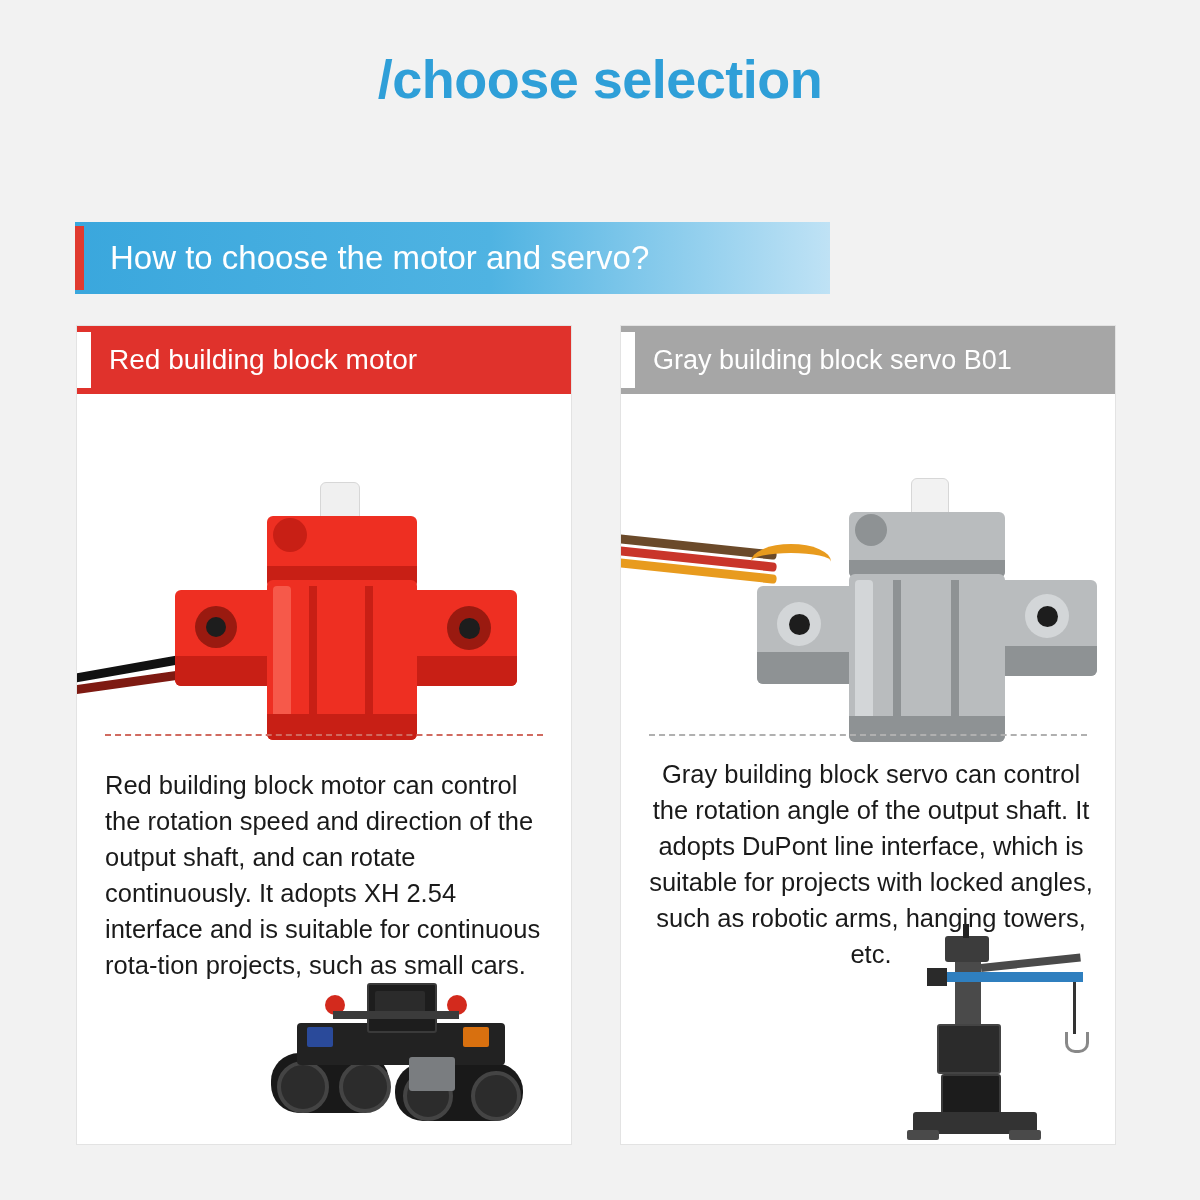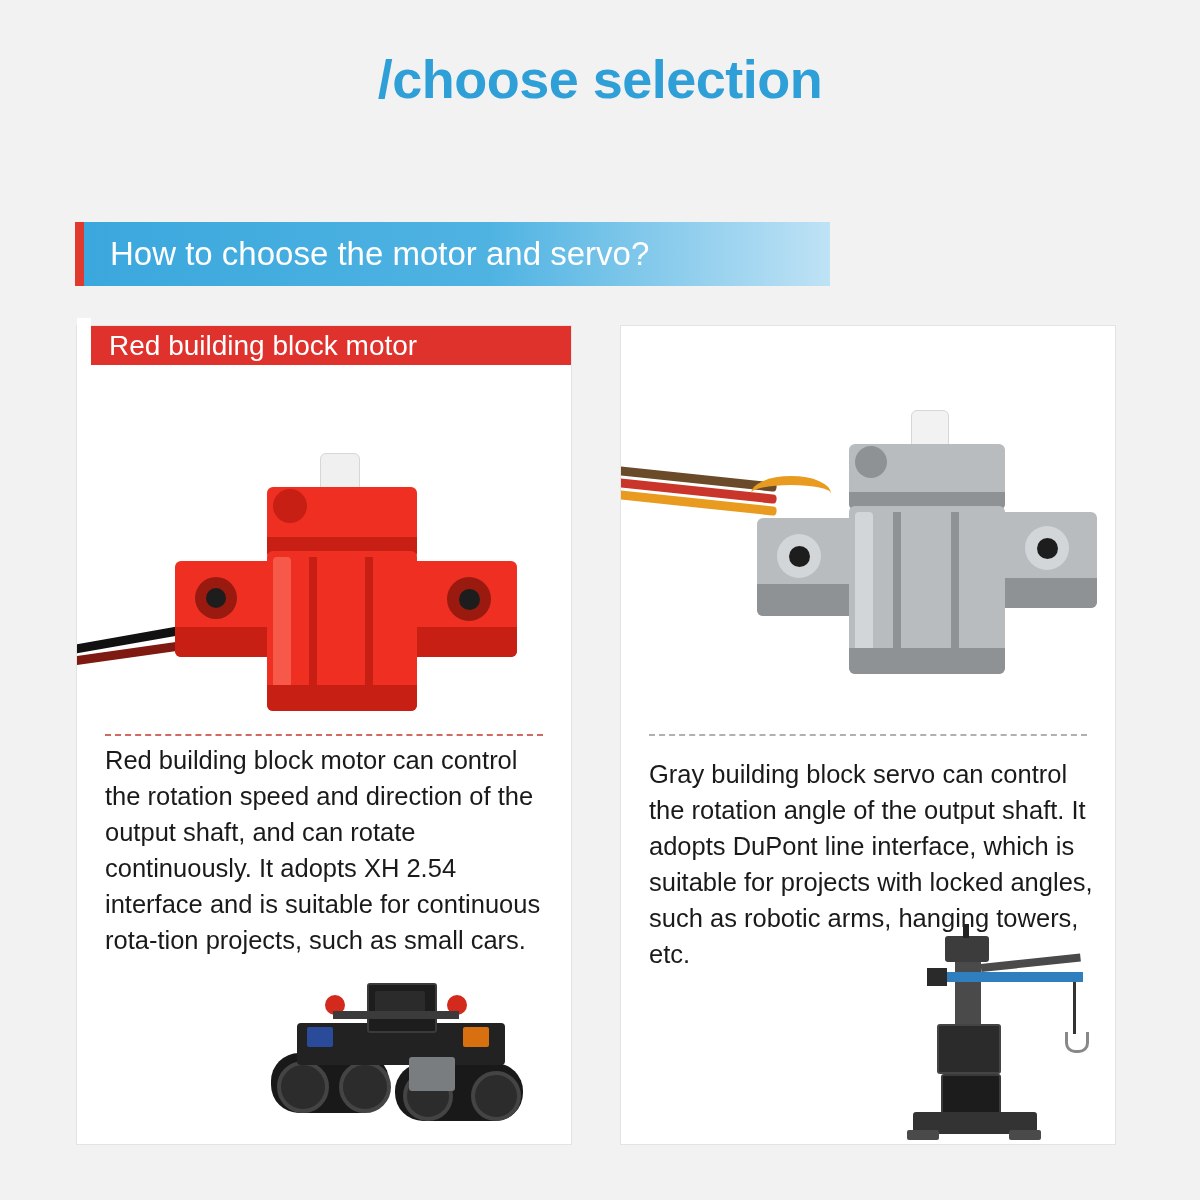--- a/index.html
+++ b/index.html
@@ -20,21 +20,21 @@
     font-weight:bold;
     line-height:74px;
     letter-spacing:-0.5px;
   }
   .title .l1{display:block;}
   .title .l2{display:block;}
 
   
   .subtitle-band{
     position:absolute;left:75px;top:222px;
-    width:755px;height:64px;
+    width:755px;height:72px;
     background:linear-gradient(90deg,#3aa7dd 0%,#4fb3e2 55%,#bfe2f5 100%);
     display:flex;align-items:center;
   }
   .subtitle-band .bar{
     width:9px;height:64px;background:#e03a2f;flex:0 0 auto;
   }
   .subtitle-band .txt{
     color:#ffffff;font-size:33px;margin-left:26px;
     white-space:nowrap;
   }
@@ -43,21 +43,21 @@
   .panel{
     position:absolute;top:325px;width:496px;height:820px;
     background:#ffffff;
     border:1px solid #e3e3e3;
     box-sizing:border-box;
   }
   .panel.left{left:76px;}
   .panel.right{left:620px;}
 
   .panel-head{
-    position:relative;height:39px;display:flex;align-items:center;
+    position:relative;height:68px;display:flex;align-items:center;
   }
   .panel.left .panel-head{background:#e0322c;}
   .panel.right .panel-head{background:#a6a6a6;}
   .panel-head .accent{width:14px;height:56px;background:#ffffff;flex:0 0 auto;}
   .panel-head .htxt{
     color:#ffffff;font-size:28px;margin-left:18px;white-space:nowrap;
   }
   .panel.right .panel-head .htxt{font-size:27px;}
 
   
@@ -145,21 +145,21 @@
         <div class="red dk abs" style="left:232px;top:192px;width:8px;height:150px;"></div>
         <div class="red dk abs" style="left:288px;top:192px;width:8px;height:150px;"></div>
         <div class="red dk abs" style="left:190px;top:320px;width:150px;height:26px;border-radius:0 0 6px 6px;"></div>
 
         <div class="red dk abs circle" style="left:196px;top:124px;width:34px;height:34px;border-radius:50%;"></div>
       </div>
     </div>
 
     <div class="dash" style="top:408px;"></div>
 
-    <div class="body-txt" style="top:416px;">Red building block motor can control the rotation speed and direction of the output shaft, and can rotate continuously. It adopts XH 2.54 interface and is suitable for continuous rota-tion projects, such as small cars.</div>
+    <div class="body-txt" style="top:441px;">Red building block motor can control the rotation speed and direction of the output shaft, and can rotate continuously. It adopts XH 2.54 interface and is suitable for continuous rota-tion projects, such as small cars.</div>
 
     <div class="mini" style="left:186px;top:635px;width:290px;height:180px;">
       <div class="car-part" style="left:8px;top:92px;width:118px;height:60px;background:#191919;border-radius:28px;"></div>
       <div class="car-part circle" style="left:14px;top:100px;width:44px;height:44px;background:#2c2c2c;border-radius:50%;border:4px solid #444;"></div>
       <div class="car-part circle" style="left:76px;top:100px;width:44px;height:44px;background:#2c2c2c;border-radius:50%;border:4px solid #444;"></div>
       <div class="car-part" style="left:132px;top:102px;width:128px;height:58px;background:#191919;border-radius:28px;"></div>
       <div class="car-part circle" style="left:140px;top:110px;width:42px;height:42px;background:#2c2c2c;border-radius:50%;border:4px solid #444;"></div>
       <div class="car-part circle" style="left:208px;top:110px;width:42px;height:42px;background:#2c2c2c;border-radius:50%;border:4px solid #444;"></div>
       <div class="car-part" style="left:34px;top:62px;width:208px;height:42px;background:#222;border-radius:4px;"></div>
       <div class="car-part" style="left:104px;top:22px;width:66px;height:46px;background:#1d1d1d;border:2px solid #3a3a3a;border-radius:3px;"></div>
@@ -168,20 +168,24 @@
       <div class="car-part" style="left:184px;top:34px;width:20px;height:20px;background:#d32a1d;border-radius:50%;"></div>
       <div class="car-part" style="left:70px;top:50px;width:126px;height:8px;background:#3b3b3b;"></div>
       <div class="car-part" style="left:44px;top:66px;width:26px;height:20px;background:#2a4a9a;border-radius:2px;"></div>
       <div class="car-part" style="left:200px;top:66px;width:26px;height:20px;background:#d8700f;border-radius:2px;"></div>
       <div class="car-part" style="left:146px;top:96px;width:46px;height:34px;background:#7a7d80;border-radius:3px;"></div>
     </div>
   </div>
 
   <div class="panel right">
 
+    <div class="panel-head">
+      <div class="accent"></div>
+      <div class="htxt">Gray building block servo B01</div>
+    </div>
 
     <div class="prod">
       <div class="motor-wrap">
 
         <div class="wire abs" style="left:-14px;top:148px;width:170px;height:9px;background:#6b4a2a;transform:rotate(6deg);"></div>
         <div class="wire abs" style="left:-14px;top:160px;width:170px;height:9px;background:#c9352a;transform:rotate(6deg);"></div>
         <div class="wire abs" style="left:-14px;top:172px;width:170px;height:9px;background:#e89b1e;transform:rotate(6deg);"></div>
         <div class="wire abs" style="left:130px;top:150px;width:80px;height:26px;background:transparent;border-top:9px solid #e89b1e;border-radius:50% 50% 0 0;"></div>
 
         <div class="shaft" style="left:290px;top:84px;width:36px;height:58px;background:#f2f2f2;border-radius:6px;"></div>
@@ -204,21 +208,21 @@
         <div class="gry lt abs" style="left:234px;top:186px;width:18px;height:156px;border-radius:4px;"></div>
         <div class="gry dk abs" style="left:272px;top:186px;width:8px;height:156px;"></div>
         <div class="gry dk abs" style="left:330px;top:186px;width:8px;height:156px;"></div>
         <div class="gry dk abs" style="left:228px;top:322px;width:156px;height:26px;border-radius:0 0 6px 6px;"></div>
         <div class="gry dk abs circle" style="left:234px;top:120px;width:32px;height:32px;border-radius:50%;"></div>
       </div>
     </div>
 
     <div class="dash" style="top:408px;"></div>
 
-    <div class="body-txt" style="top:430px;">Gray building block servo can control the rotation angle of the output shaft. It adopts DuPont line interface, which is suitable for projects with locked angles, such as robotic arms, hanging towers, etc.</div>
+    <div class="body-txt" style="top:430px;text-align:center;">Gray building block servo can control the rotation angle of the output shaft. It adopts DuPont line interface, which is suitable for projects with locked angles, such as robotic arms, hanging towers, etc.</div>
 
     <div class="mini" style="left:276px;top:598px;width:200px;height:218px;">
       <div class="car-part" style="left:58px;top:36px;width:26px;height:160px;background:#4a4a4a;"></div>
       <div class="car-part" style="left:48px;top:12px;width:44px;height:26px;background:#3c3c3c;border-radius:3px;"></div>
       <div class="car-part" style="left:66px;top:0px;width:6px;height:14px;background:#222;"></div>
       <div class="car-part" style="left:36px;top:48px;width:150px;height:10px;background:#2f7fbf;"></div>
       <div class="car-part" style="left:84px;top:40px;width:100px;height:8px;background:#4a4a4a;transform:rotate(-6deg);transform-origin:left center;"></div>
       <div class="car-part" style="left:176px;top:58px;width:3px;height:52px;background:#333;"></div>
       <div class="car-part" style="left:168px;top:108px;width:18px;height:18px;border:3px solid #888;border-top:none;border-radius:0 0 10px 10px;"></div>
       <div class="car-part" style="left:30px;top:44px;width:20px;height:18px;background:#2a2a2a;"></div>

